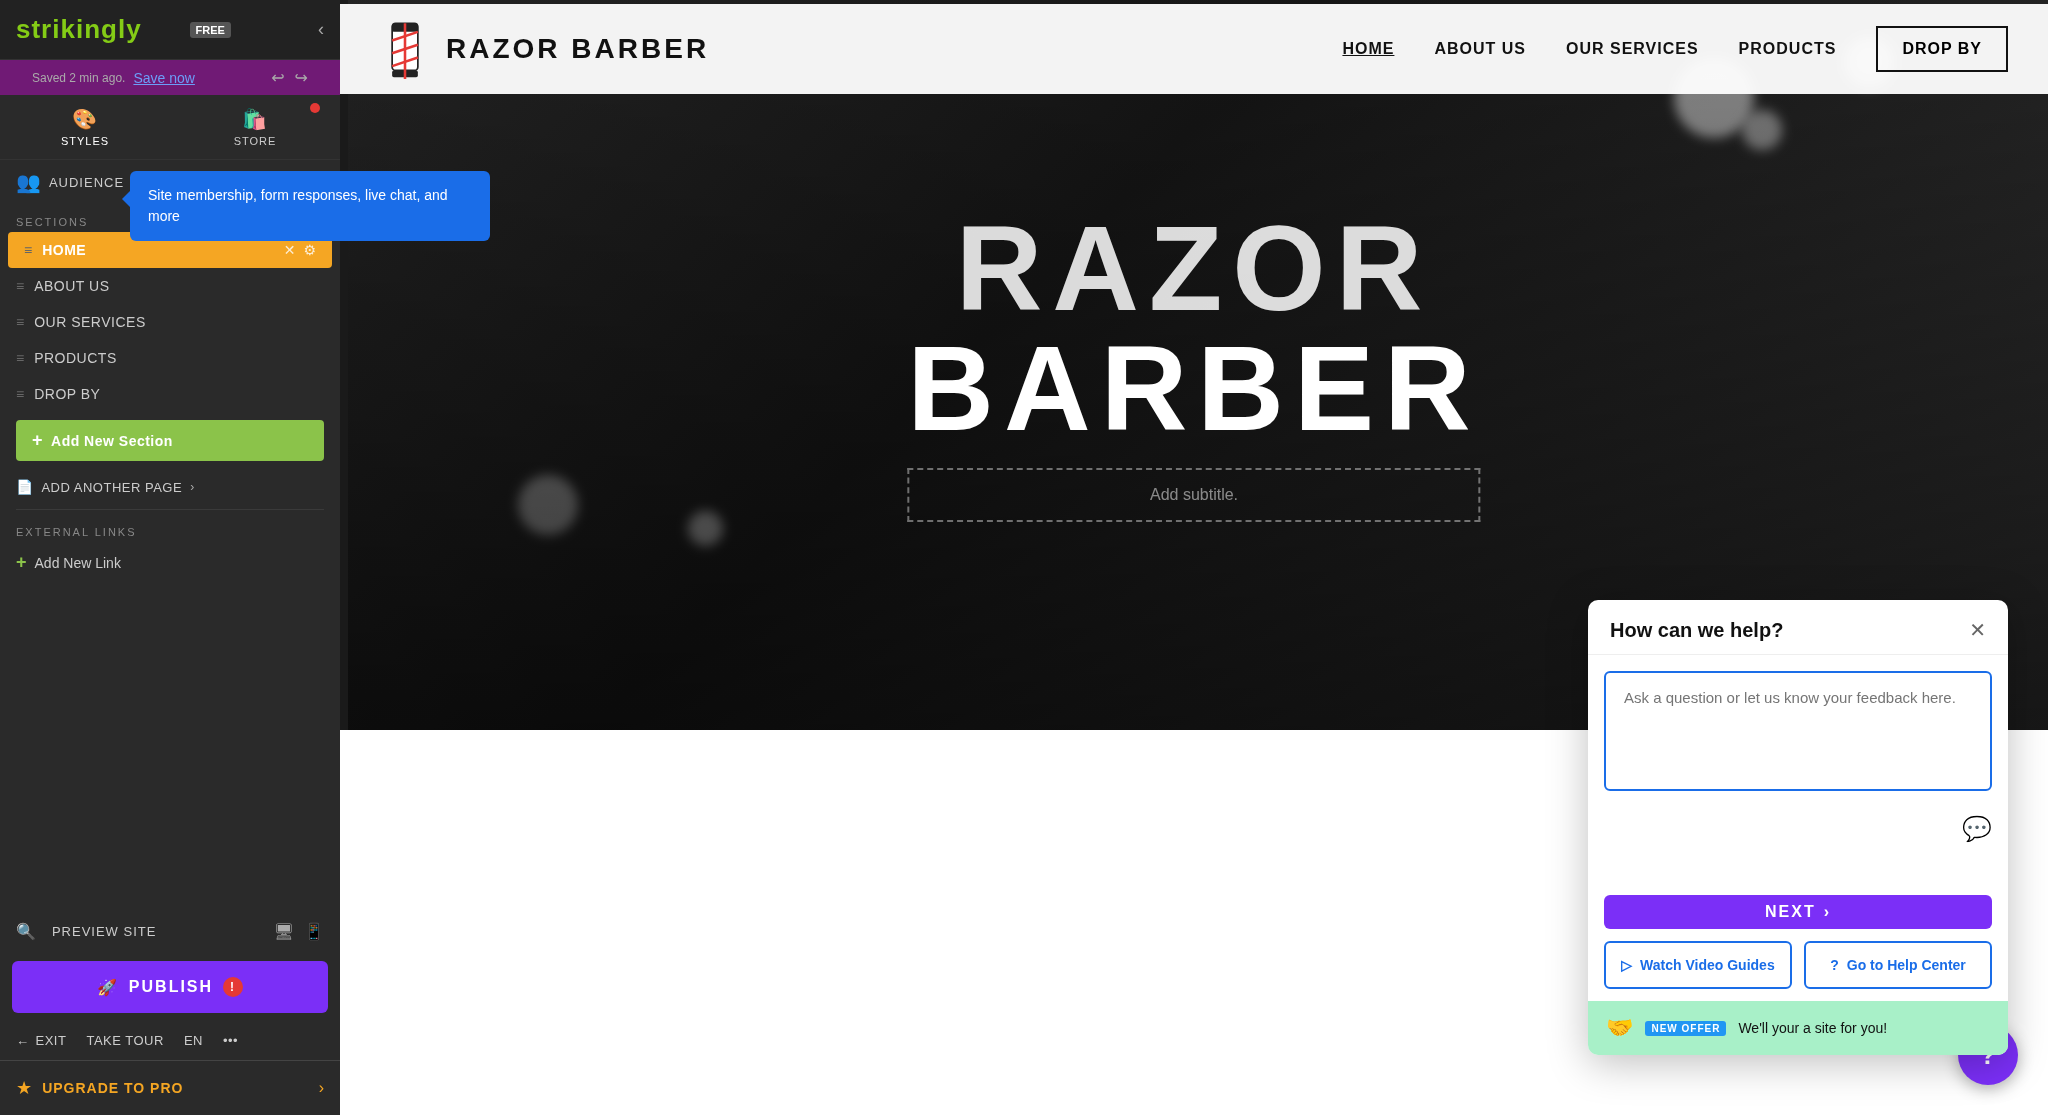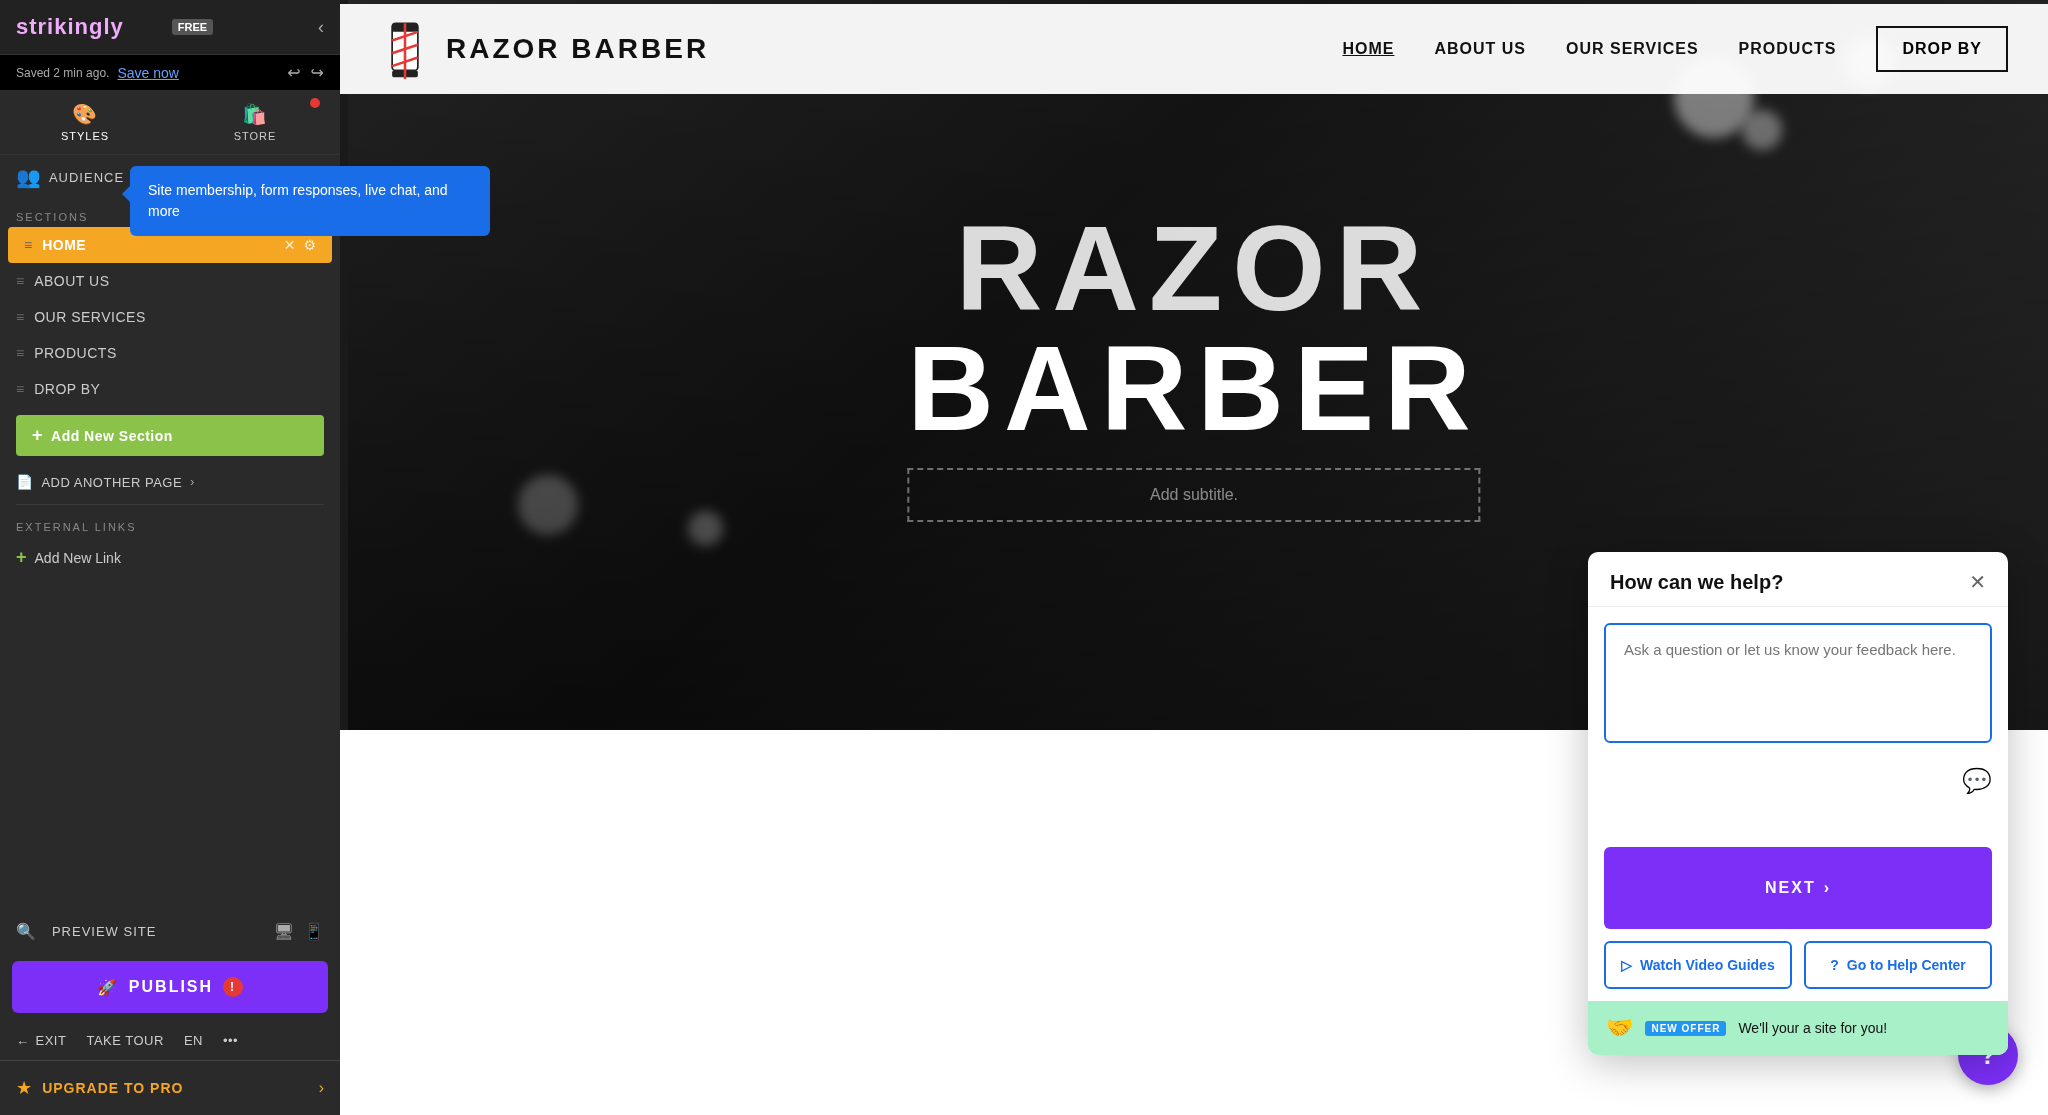--- a/index.html
+++ b/index.html
@@ -27,23 +27,23 @@
       border-bottom: 1px solid #333;
     }
 
     .logo-area {
       display: flex;
       align-items: center;
       gap: 8px;
     }
 
     .logo-text {
-      font-size: 22px;
-      font-weight: bold;
-      color: #f0abfc;
+      font-size: 26px;
+      font-weight: bold;
+      color: #84cc16;
       letter-spacing: 1px;
     }
 
     .free-badge {
       background: #555;
       color: #fff;
       font-size: 11px;
       padding: 2px 6px;
       border-radius: 3px;
       font-weight: bold;
@@ -52,27 +52,27 @@
 
     .collapse-btn {
       background: none;
       border: none;
       color: #aaa;
       font-size: 18px;
       cursor: pointer;
     }
 
     .saved-bar {
-      padding: 8px 16px;
+      padding: 8px 32px;
       font-size: 12px;
       color: #aaa;
       display: flex;
       align-items: center;
       gap: 8px;
-      background: #000000;
+      background: #701a75;
     }
 
     .save-now-link {
       color: #6c9ef8;
       text-decoration: underline;
       cursor: pointer;
       font-size: 14px;
     }
 
     .undo-redo {
@@ -536,21 +536,21 @@
     }
 
     .help-next-btn {
       margin: 8px 16px;
       background: #7b2ff7;
       border: none;
       color: #fff;
       font-size: 16px;
       font-weight: bold;
       letter-spacing: 2px;
-      padding: 32px;
+      padding: 8px;
       border-radius: 6px;
       cursor: pointer;
       width: calc(100% - 32px);
       display: flex;
       align-items: center;
       justify-content: center;
       gap: 8px;
     }
 
     .help-action-buttons {

